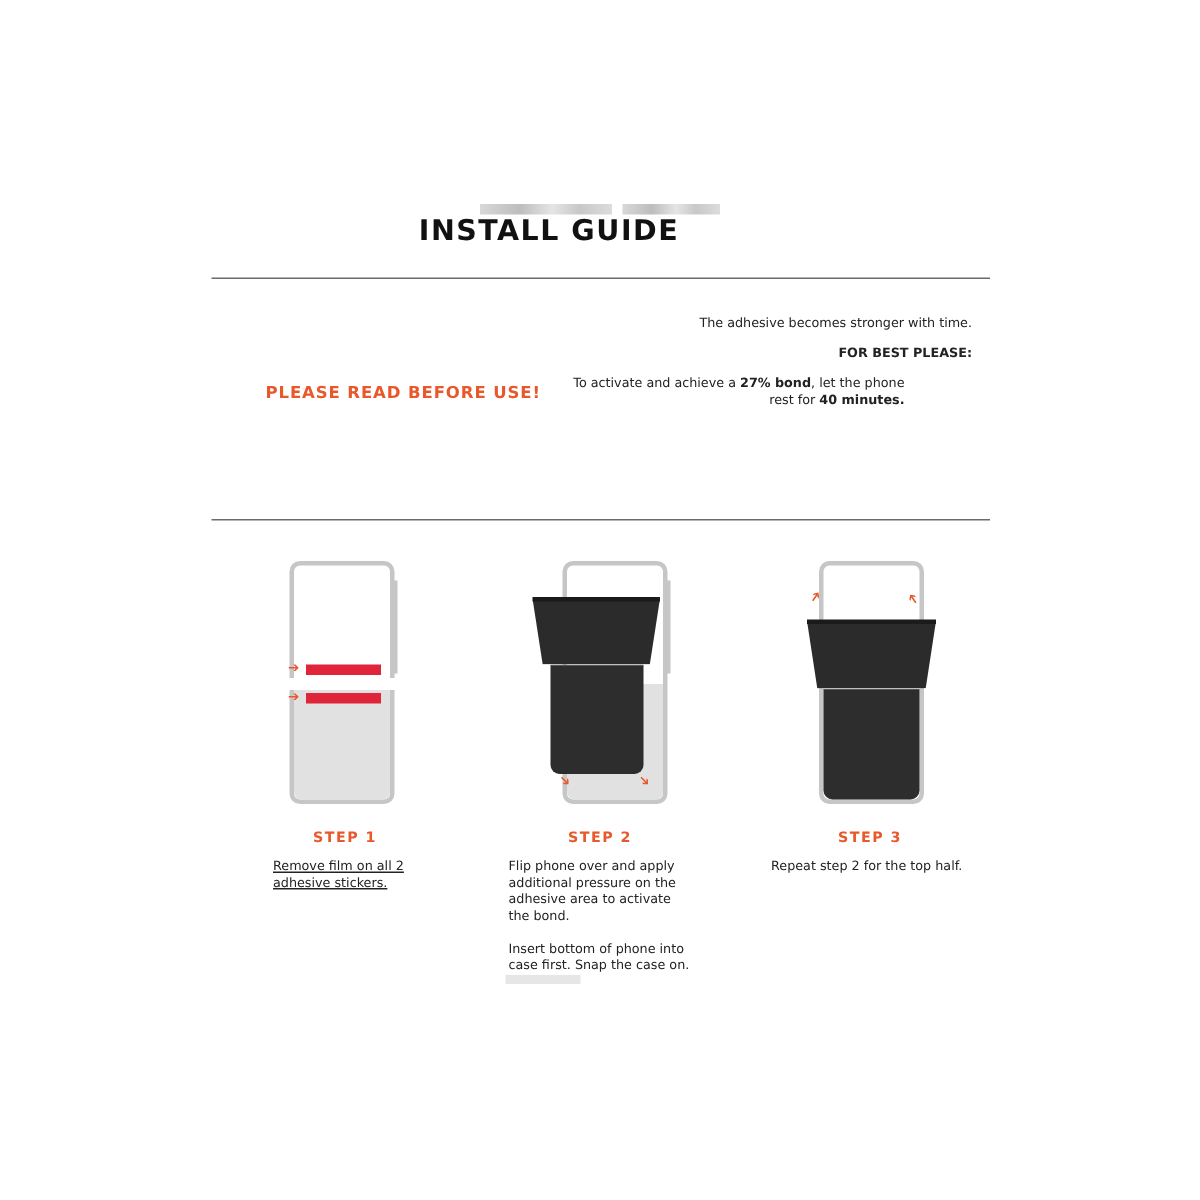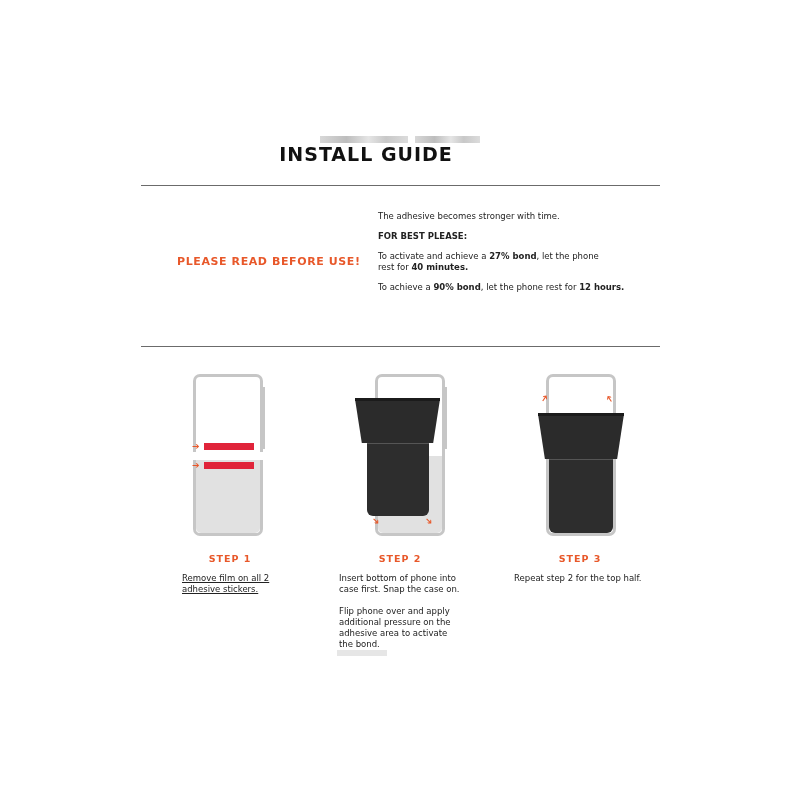--- a/index.html
+++ b/index.html
@@ -8,21 +8,21 @@
 
     .title-wrap { position: absolute; left: 0; top: 143px; width: 732px; text-align: center; }
     .title { font-size: 19px; font-weight: bold; letter-spacing: 1px; color: #111; }
     .title-bar { position: absolute; top: 136px; height: 7px; background: linear-gradient(90deg,#d8d8d8,#bdbdbd 30%,#e5e5e5 55%,#c8c8c8 75%,#dcdcdc); }
 
     .divider { position: absolute; height: 1px; background: #6b6b6b; }
 
     .please { position: absolute; left: 177px; top: 255px; font-size: 11px; font-weight: bold; letter-spacing: 0.6px; color: #e8582a; }
 
     .info { position: absolute; left: 378px; top: 211px; width: 270px; font-size: 8.5px; line-height: 11px; color: #222; }
-    .info p { margin-bottom: 9px; }
+    .info p { margin-bottom: 9px; text-align: right; }
     .info b { font-weight: bold; }
 
     .phone { position: absolute; border: 3px solid #c6c6c6; border-radius: 7px; background: #fff; }
     .phone-lower { position: absolute; background: #e1e1e1; border-radius: 0 0 5px 5px; }
     .hinge-gap { position: absolute; background: #fff; }
     .side-notch { position: absolute; background: #c6c6c6; }
 
     .sticker { position: absolute; height: 7px; background: #e0243a; }
     .arrow { position: absolute; color: #e8582a; font-size: 9px; font-weight: bold; line-height: 1; }
 
@@ -47,23 +47,20 @@
 
 <div class="divider" style="left:141px;top:185px;width:519px;"></div>
 
 <div class="please">PLEASE READ BEFORE USE!</div>
 
 <div class="info">
   <p>The adhesive becomes stronger with time.</p>
   <p><b>FOR BEST PLEASE:</b></p>
   <p style="width:225px;">
     <span>To activate and achieve a </span><b>27% bond</b><span>, let the phone rest for </span><b>40 minutes.</b>
-  </p>
-  <p>
-    <span>To achieve a </span><b>90% bond</b><span>, let the phone rest for </span><b>12 hours.</b>
   </p>
 </div>
 
 <div class="divider" style="left:141px;top:346px;width:519px;"></div>
 
 <div>
   <div class="phone" style="left:193px;top:374px;width:70px;height:162px;"></div>
   <div class="phone-lower" style="left:196px;top:456px;width:64px;height:77px;"></div>
   <div class="hinge-gap" style="left:190px;top:452px;width:78px;height:8px;"></div>
   <div class="side-notch" style="left:262px;top:387px;width:3px;height:62px;"></div>
@@ -93,21 +90,21 @@
   <span class="arrow" style="left:606px;top:394px;transform:rotate(-125deg);">➔</span>
 </div>
 
 <div class="step-label" style="left:190px;top:553px;width:80px;">STEP 1</div>
 <div class="step-text" style="left:182px;top:573px;width:95px;text-decoration:underline;">
   <p>Remove film on all 2 adhesive stickers.</p>
 </div>
 
 <div class="step-label" style="left:360px;top:553px;width:80px;">STEP 2</div>
 <div class="step-text" style="left:339px;top:573px;width:125px;">
+  <p style="width:118px;">Flip phone over and apply additional pressure on the adhesive area to activate the bond.</p>
   <p>Insert bottom of phone into case first. Snap the case on.</p>
-  <p style="width:118px;">Flip phone over and apply additional pressure on the adhesive area to activate the bond.</p>
 </div>
 <div class="faint" style="left:337px;top:650px;width:50px;"></div>
 
 <div class="step-label" style="left:540px;top:553px;width:80px;">STEP 3</div>
 <div class="step-text" style="left:514px;top:573px;width:140px;">
   <p>Repeat step 2 for the top half.</p>
 </div>
 
 </body></html>

